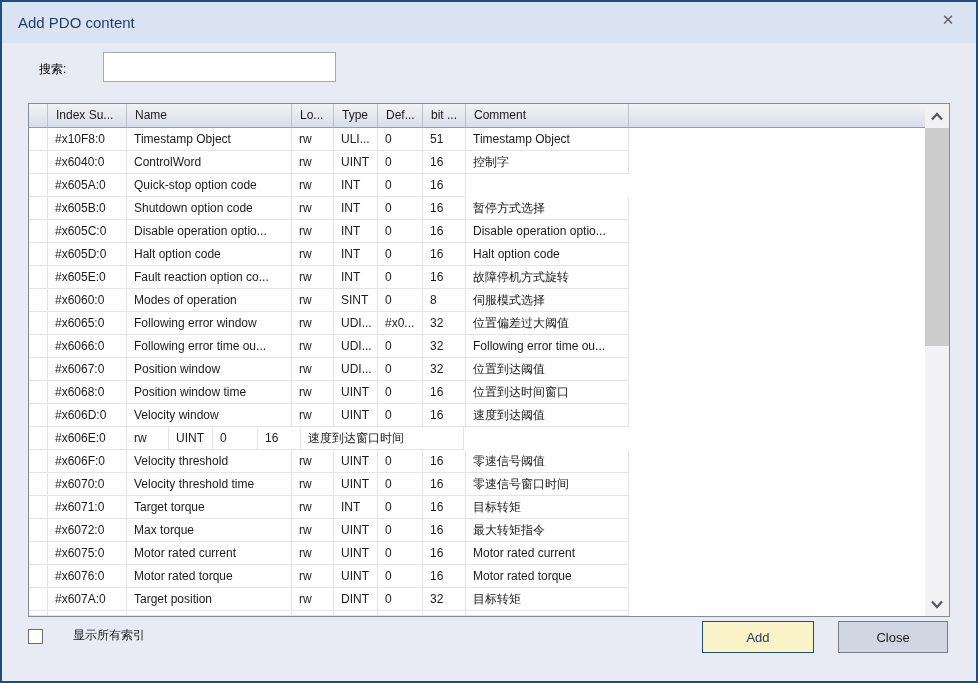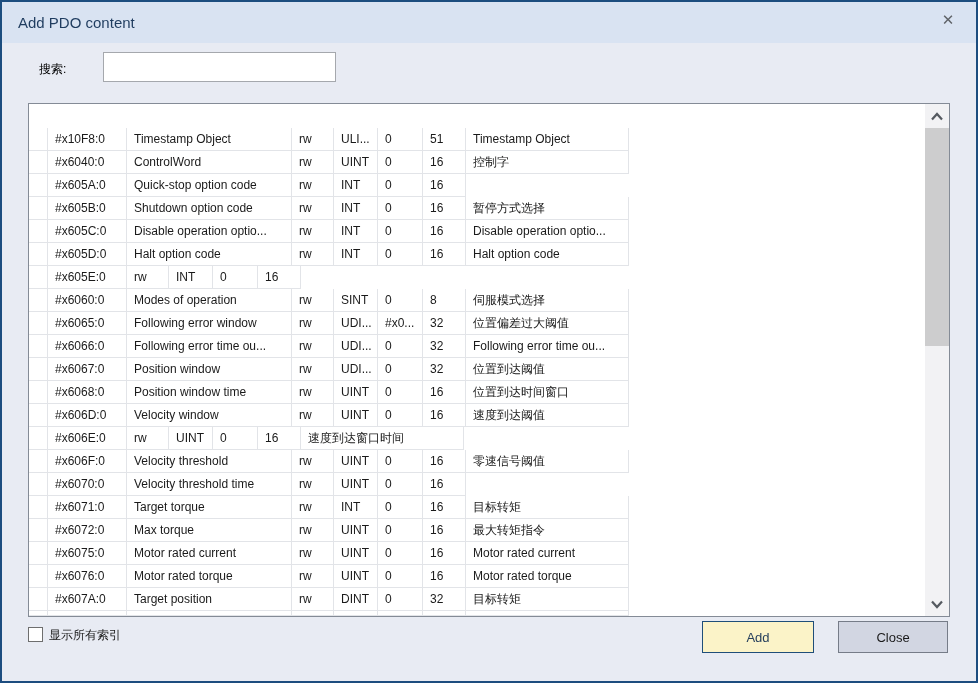--- a/index.html
+++ b/index.html
@@ -107,21 +107,21 @@
   }
   .sb-btn.up { top: 0; }
   .sb-btn.down { bottom: 0; }
   .sb-thumb {
     position: absolute; left: 0; top: 24px;
     width: 24px; height: 218px;
     background: #cdcdce;
   }
   .checkbox-row {
     position: absolute; left: 26px; top: 625px;
-    display: flex; align-items: flex-start;
+    display: flex; align-items: flex-end; gap: 24px;
   }
   .checkbox {
     width: 15px; height: 15px;
     background: #ffffff;
     border: 1px solid #6e6e6e;
     margin-right: 6px;
   }
   .btn {
     position: absolute; top: 619px;
     height: 32px;
@@ -149,20 +149,31 @@
 
   <div class="titlebar">
     <span class="titlebar-text">Add PDO content</span>
     <span class="close-x">✕</span>
   </div>
 
   <span class="search-label">搜索:</span>
   <input class="search-input" type="text" value="" style="">
 
   <div class="grid">
+    <div class="grid-header" id="grid-header">
+        <div class="hcell" style="width:19px"></div>
+        <div class="hcell" style="width:79px">Index Su...</div>
+        <div class="hcell" style="width:165px">Name</div>
+        <div class="hcell" style="width:42px">Lo...</div>
+        <div class="hcell" style="width:44px">Type</div>
+        <div class="hcell" style="width:45px">Def...</div>
+        <div class="hcell" style="width:43px">bit ...</div>
+        <div class="hcell" style="width:163px">Comment</div>
+        <div class="hcell filler"></div>
+      </div>
     <div class="grid-body" id="grid-body">
         <div class="grid-row">
           <div class="cell rowhead" style="width:19px"></div>
           <div class="cell" style="width:79px">#x10F8:0</div>
           <div class="cell" style="width:165px">Timestamp Object</div>
           <div class="cell" style="width:42px">rw</div>
           <div class="cell" style="width:44px">ULI...</div>
           <div class="cell" style="width:45px">0</div>
           <div class="cell" style="width:43px">51</div>
           <div class="cell" style="width:163px">Timestamp Object</div>
@@ -218,24 +229,26 @@
           <div class="cell" style="width:42px">rw</div>
           <div class="cell" style="width:44px">INT</div>
           <div class="cell" style="width:45px">0</div>
           <div class="cell" style="width:43px">16</div>
           <div class="cell" style="width:163px">Halt option code</div>
           <div class="cell filler"></div>
         </div>
         <div class="grid-row">
           <div class="cell rowhead" style="width:19px"></div>
           <div class="cell" style="width:79px">#x605E:0</div>
-          <div class="cell" style="width:42px">rw</div>
-          <div class="cell" style="width:44px">INT</div>
-          <div class="cell" style="width:45px">0</div>
-          <div class="cell" style="width:43px">16</div>
+          <div class="cell" style="width:165px">Fault reaction option co...</div>
+          <div class="cell" style="width:42px">rw</div>
+          <div class="cell" style="width:44px">INT</div>
+          <div class="cell" style="width:45px">0</div>
+          <div class="cell" style="width:43px">16</div>
+          <div class="cell" style="width:163px">故障停机方式旋转</div>
           <div class="cell filler"></div>
         </div>
         <div class="grid-row">
           <div class="cell rowhead" style="width:19px"></div>
           <div class="cell" style="width:79px">#x6060:0</div>
           <div class="cell" style="width:165px">Modes of operation</div>
           <div class="cell" style="width:42px">rw</div>
           <div class="cell" style="width:44px">SINT</div>
           <div class="cell" style="width:45px">0</div>
           <div class="cell" style="width:43px">8</div>
@@ -319,20 +332,21 @@
           <div class="cell filler"></div>
         </div>
         <div class="grid-row">
           <div class="cell rowhead" style="width:19px"></div>
           <div class="cell" style="width:79px">#x6070:0</div>
           <div class="cell" style="width:165px">Velocity threshold time</div>
           <div class="cell" style="width:42px">rw</div>
           <div class="cell" style="width:44px">UINT</div>
           <div class="cell" style="width:45px">0</div>
           <div class="cell" style="width:43px">16</div>
+          <div class="cell" style="width:163px">零速信号窗口时间</div>
           <div class="cell filler"></div>
         </div>
         <div class="grid-row">
           <div class="cell rowhead" style="width:19px"></div>
           <div class="cell" style="width:79px">#x6071:0</div>
           <div class="cell" style="width:165px">Target torque</div>
           <div class="cell" style="width:42px">rw</div>
           <div class="cell" style="width:44px">INT</div>
           <div class="cell" style="width:45px">0</div>
           <div class="cell" style="width:43px">16</div>

